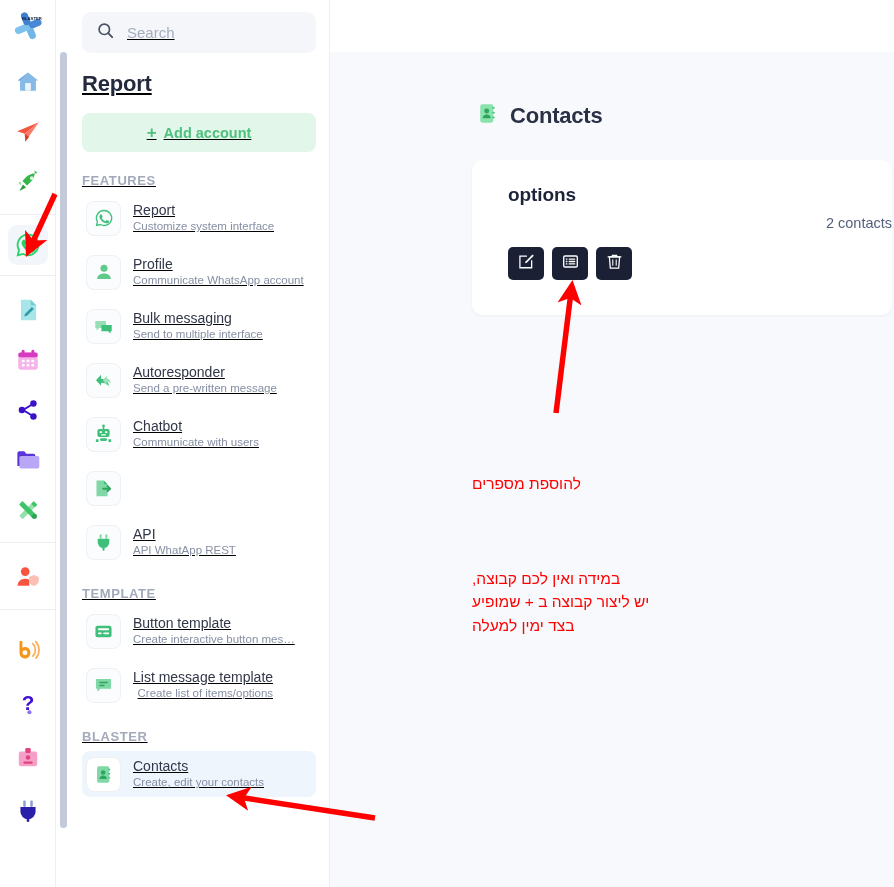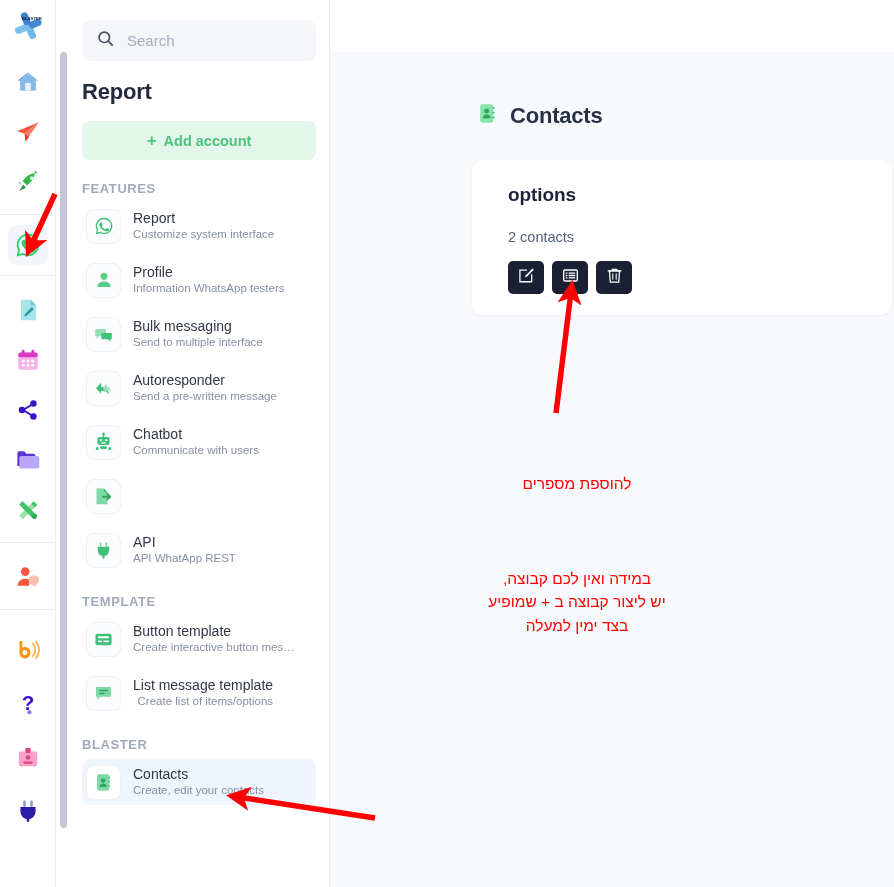--- a/index.html
+++ b/index.html
@@ -57,22 +57,23 @@
     width: 7px; height: 776px;
     background: #c2cada;
     border-radius: 4px;
     z-index: 5;
   }
   .sidebar {
     position: absolute;
     left: 14px; top: 0;
     width: 260px;
     height: 887px;
-    padding: 12px 14px 0 12px;
-    background: #ffffff;
+    padding: 4px 14px 0 12px;
+    background: #ffffff;
+    text-decoration: underline;
   }
   .search-box {
     margin-top: 8px;
     height: 41px;
     background: #f4f6fa;
     border-radius: 9px;
     display: flex;
     align-items: center;
     padding: 0 14px;
     gap: 12px;
@@ -193,44 +194,45 @@
     box-shadow: 0 1px 3px rgba(30,40,70,0.05);
     padding: 24px 0 0 36px;
   }
   .card-title {
     font-size: 19px;
     font-weight: bold;
     color: #1d2338;
     letter-spacing: -0.1px;
   }
   .card-sub {
-    margin-top: 23px;
+    margin-top: 9px;
     font-size: 14.5px;
     color: #55607a;
+    text-align: right;
   }
   .card-actions {
     margin-top: 16px;
     display: flex;
     gap: 8px;
   }
   .act-btn {
     width: 36px; height: 33px;
     background: #1c2035;
     border-radius: 5px;
     display: flex; align-items: center; justify-content: center;
     cursor: pointer;
   }
   .annot {
     position: absolute;
     left: 142px; top: 373px;
     color: #ff0000;
     font-size: 15.5px;
     line-height: 1.52;
     direction: rtl;
-    text-align: center;
+    text-align: left;
     width: 210px;
     white-space: pre-wrap;
   }
   .annot .line1 { margin-bottom: 24px; }
 
   .overlay {
     position: absolute;
     left: 0; top: 0;
     width: 894px; height: 887px;
     pointer-events: none;
@@ -454,21 +456,21 @@
 
       <div class="menu-item">
         <span class="menu-icon">
           <svg width="20" height="20" viewBox="0 0 24 24" aria-hidden="true">
             <circle cx="12" cy="7.6" r="4.2" fill="#5ecb8b"></circle>
             <path d="M3.8 20.5c0-4 3.7-6.6 8.2-6.6s8.2 2.6 8.2 6.6z" fill="#5ecb8b"></path>
           </svg>
         </span>
         <div class="menu-text">
           <div class="menu-title">Profile</div>
-          <div class="menu-sub">Information WhatsApp testers</div>
+          <div class="menu-sub">Communicate WhatsApp account</div>
         </div>
       </div>
 
       <div class="menu-item">
         <span class="menu-icon">
           <svg width="21" height="21" viewBox="0 0 24 24" aria-hidden="true">
             <path d="M2.6 5.6h12.2v8.1H7.2L4 16.6v-2.9H2.6z" fill="#96dfb4"></path>
             <path d="M9.6 10.2h11.8v7.2h-1.4v2.6l-2.9-2.6H9.6z" fill="#3fc07a"></path>
           </svg>
         </span>

